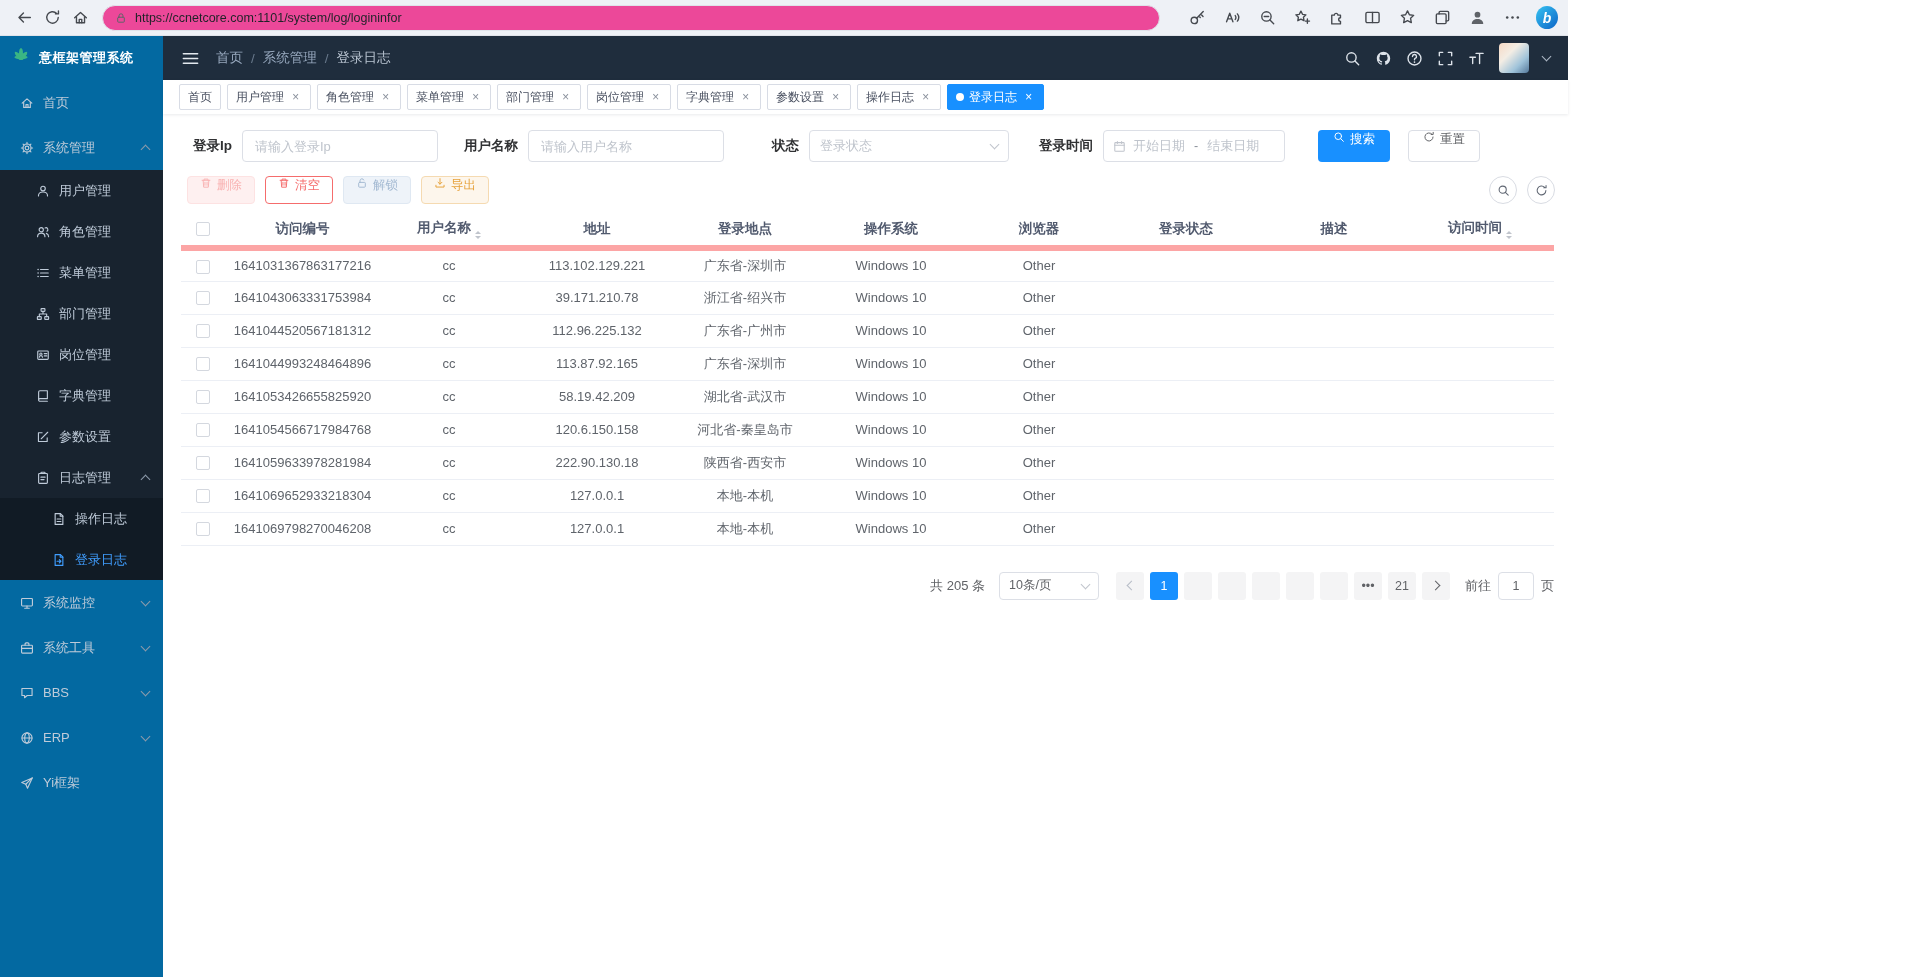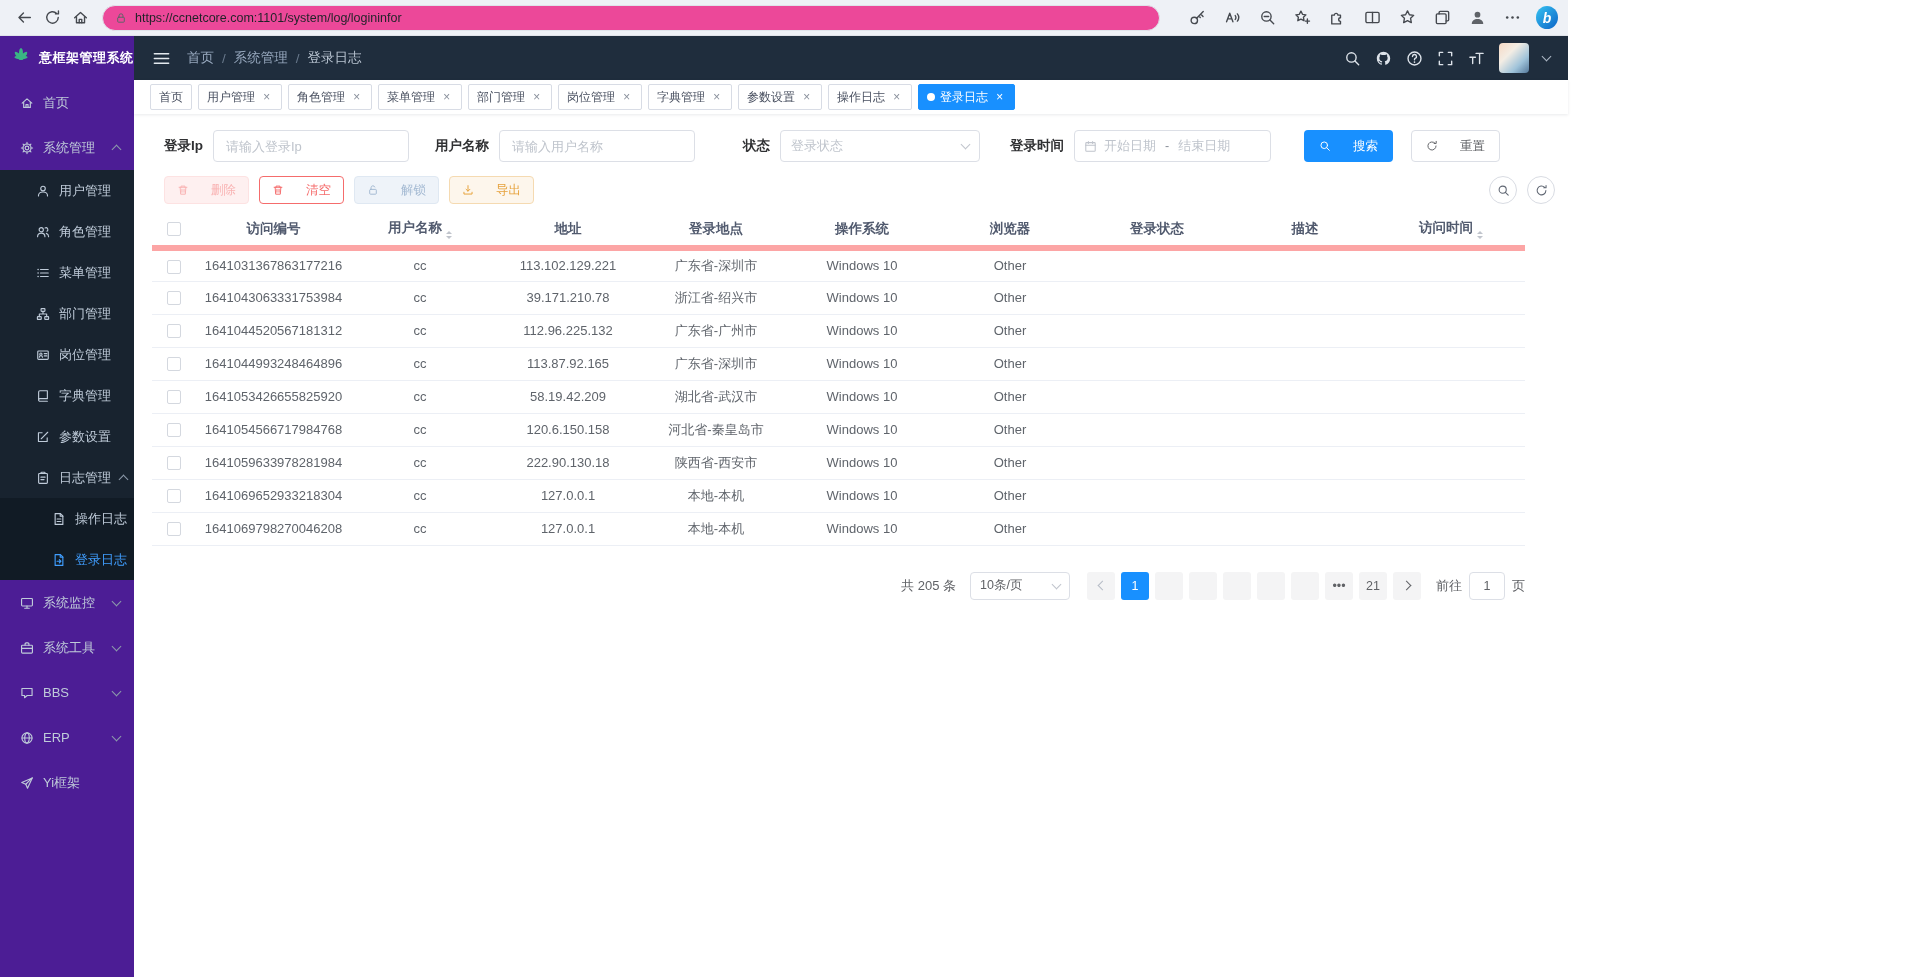--- a/index.html
+++ b/index.html
@@ -15,21 +15,21 @@
 .bicon .icon{width:17px;height:17px}
 .url-pill{flex:1;height:26px;margin:0 26px 0 8px;background:#ec4899;border:1px solid #dfe3ea;border-radius:13px;display:flex;align-items:center;padding:0 12px;gap:8px;min-width:0}
 .url-pill .icon{width:12px;height:12px;color:#5f6368}
 .url-text{font-size:12.5px;color:#1f2328;white-space:nowrap;overflow:hidden}
 .chrome-right{display:flex;align-items:center;gap:13px;margin-left:auto}
 .chrome-right .bicon{width:22px}
 .bing-badge{width:23px;height:23px;border-radius:50%;background:linear-gradient(135deg,#36c3f2,#0b63c6);color:#fff;font-size:14px;font-weight:bold;font-style:italic;display:flex;align-items:center;justify-content:center}
 
 
 .app{display:flex;height:941px}
-.sidebar{width:134px;background:#4c1d95;flex:none;overflow:hidden}
+.sidebar{width:163px;background:#0369a1;flex:none;overflow:hidden}
 .logo{height:44px;display:flex;align-items:center;gap:7px;padding:0 10px}
 .logo-text{color:#fff;font-size:13px;font-weight:bold;letter-spacing:.5px;white-space:nowrap}
 .menu-item{display:flex;align-items:center;gap:9px;color:#bfcbd9;font-size:13px;cursor:pointer;white-space:nowrap}
 .menu-item .icon{width:14px;height:14px}
 .lvl1{height:45px;padding:0 14px 0 20px}
 .lvl2{height:41px;padding:0 14px 0 36px}
 .lvl3{height:41px;padding:0 14px 0 52px}
 .submenu{background:#18232f}
 .submenu2{background:#111b25}
 .menu-item .chev{margin-left:auto;color:#8d9bab}
@@ -59,29 +59,29 @@
 .content{flex:1;background:#fff;padding:10px 13px 5px 18px;overflow:hidden}
 .filter{display:flex;align-items:center;margin:6px 0 14px 12px;font-size:13.5px}
 .f-label{font-weight:bold;color:#303133;margin-right:10px;flex:none}
 .f-input{height:32px;border:1px solid #dcdfe6;border-radius:4px;padding:0 12px;font-size:13px;color:#606266;outline:none;font-family:inherit}
 .f-input::placeholder{color:#bfc4cc}
 .w196{width:196px}
 .mr26{margin-right:26px}.mr48{margin-right:48px}.mr30{margin-right:30px}
 .f-select{width:200px;height:32px;border:1px solid #dcdfe6;border-radius:4px;display:flex;align-items:center;justify-content:space-between;padding:0 10px;cursor:pointer}
 .ph{color:#bfc4cc;font-size:13px}
 .f-select .chev,.pg-size .chev{color:#c0c4cc}
-.f-date{width:197px;height:32px;border:1px solid #dcdfe6;border-radius:4px;display:flex;align-items:center;padding:0 9px;gap:7px;cursor:pointer}
+.f-date{width:182px;height:32px;border:1px solid #dcdfe6;border-radius:4px;display:flex;align-items:center;padding:0 9px;gap:7px;cursor:pointer}
 .f-date .icon{width:13px;height:13px;color:#c0c4cc}
 .f-date .sep{color:#8a9099;font-size:12.5px;margin:0 2px}
-.btn{display:inline-flex;align-items:center;justify-content:center;gap:22px;border-radius:4px;cursor:pointer;border:1px solid transparent;font-size:12.5px;font-family:inherit;background:#fff}
+.btn{display:inline-flex;align-items:flex-start;justify-content:center;gap:5px;border-radius:4px;cursor:pointer;border:1px solid transparent;font-size:12.5px;font-family:inherit;background:#fff}
 .btn .icon{width:12px;height:12px}
 .btn-search{height:32px;padding:0 14px;background:#1890ff;color:#fff;margin-left:33px}
 .btn-reset{height:32px;padding:0 14px;border-color:#dcdfe6;color:#606266;margin-left:18px}
 
-.toolbar{display:flex;align-items:center;margin:0 0 8px 12px}
+.toolbar{display:flex;align-items:center;margin:0 0 8px 6px}
 .tbtn{height:28px;padding:0 12px;margin-right:10px}
 .btn-del{background:#fef0f0;border-color:#fde2e2;color:#f9b3b3;cursor:not-allowed}
 .btn-clear{border-color:#f56c6c;color:#f56c6c}
 .btn-unlock{background:#eef3f9;border-color:#dfe8f2;color:#a3b9d2;cursor:not-allowed}
 .btn-export{background:#fdf6ec;border-color:#f5dab1;color:#e6a23c}
 .toolbar-right{margin-left:auto;display:flex;gap:10px}
 .circle-btn{width:28px;height:28px;border-radius:50%;border:1px solid #d9dce3;background:#fff;display:flex;align-items:center;justify-content:center;color:#5f6672;cursor:pointer}
 .circle-btn .icon{width:13px;height:13px}
 
 

